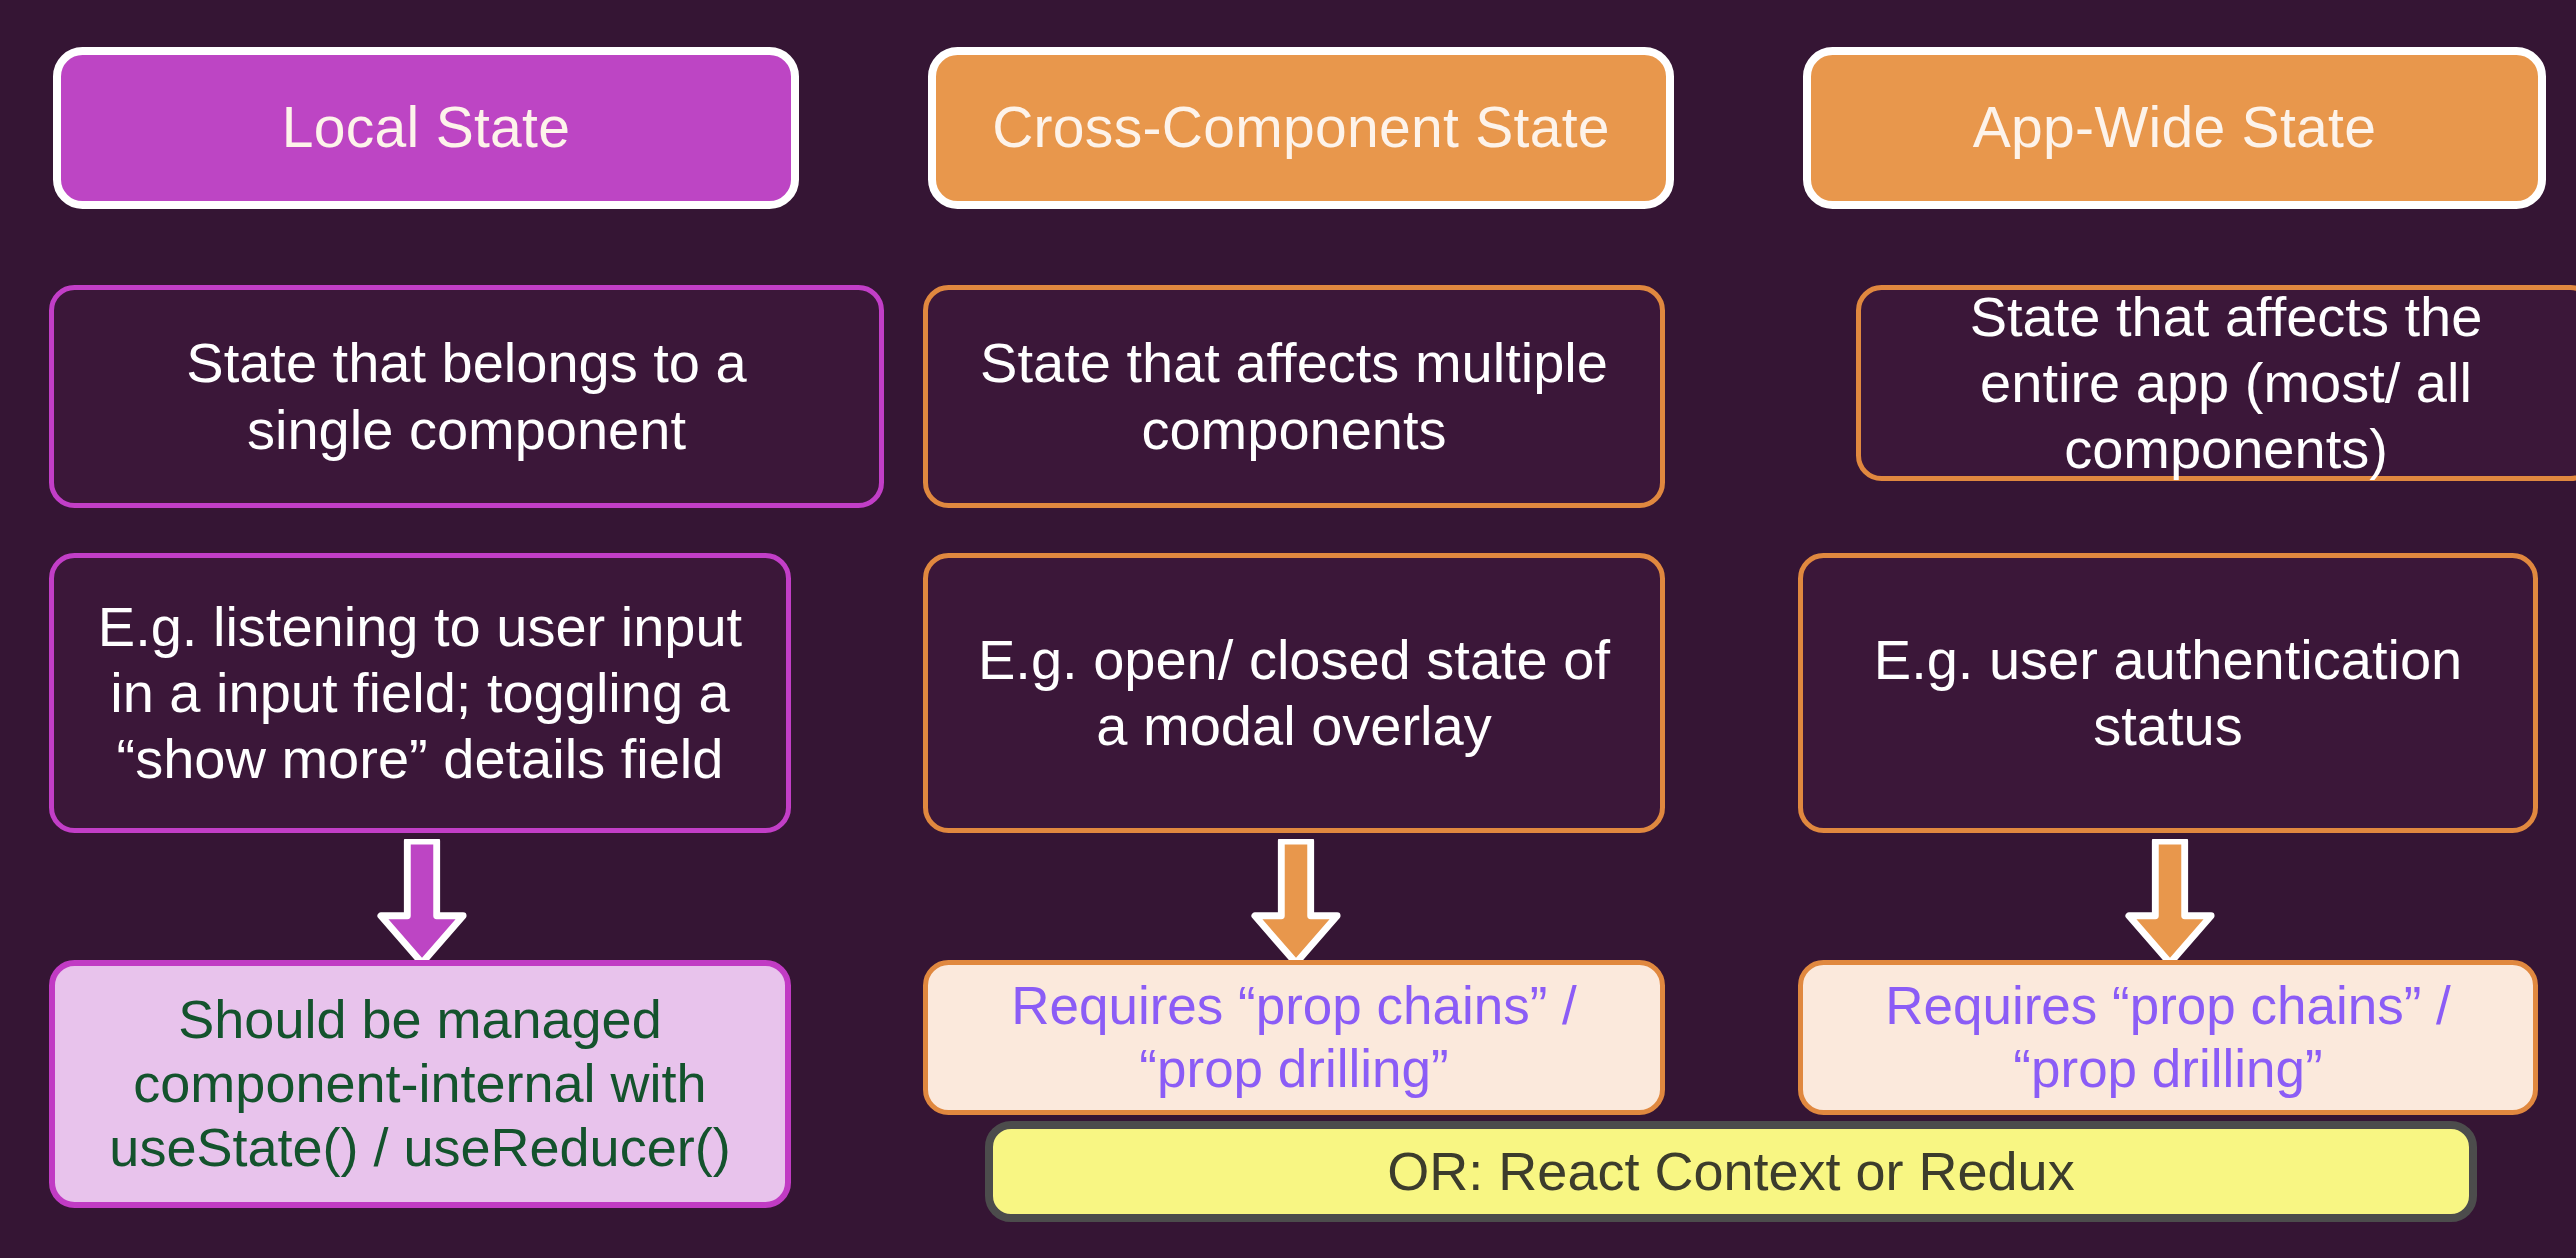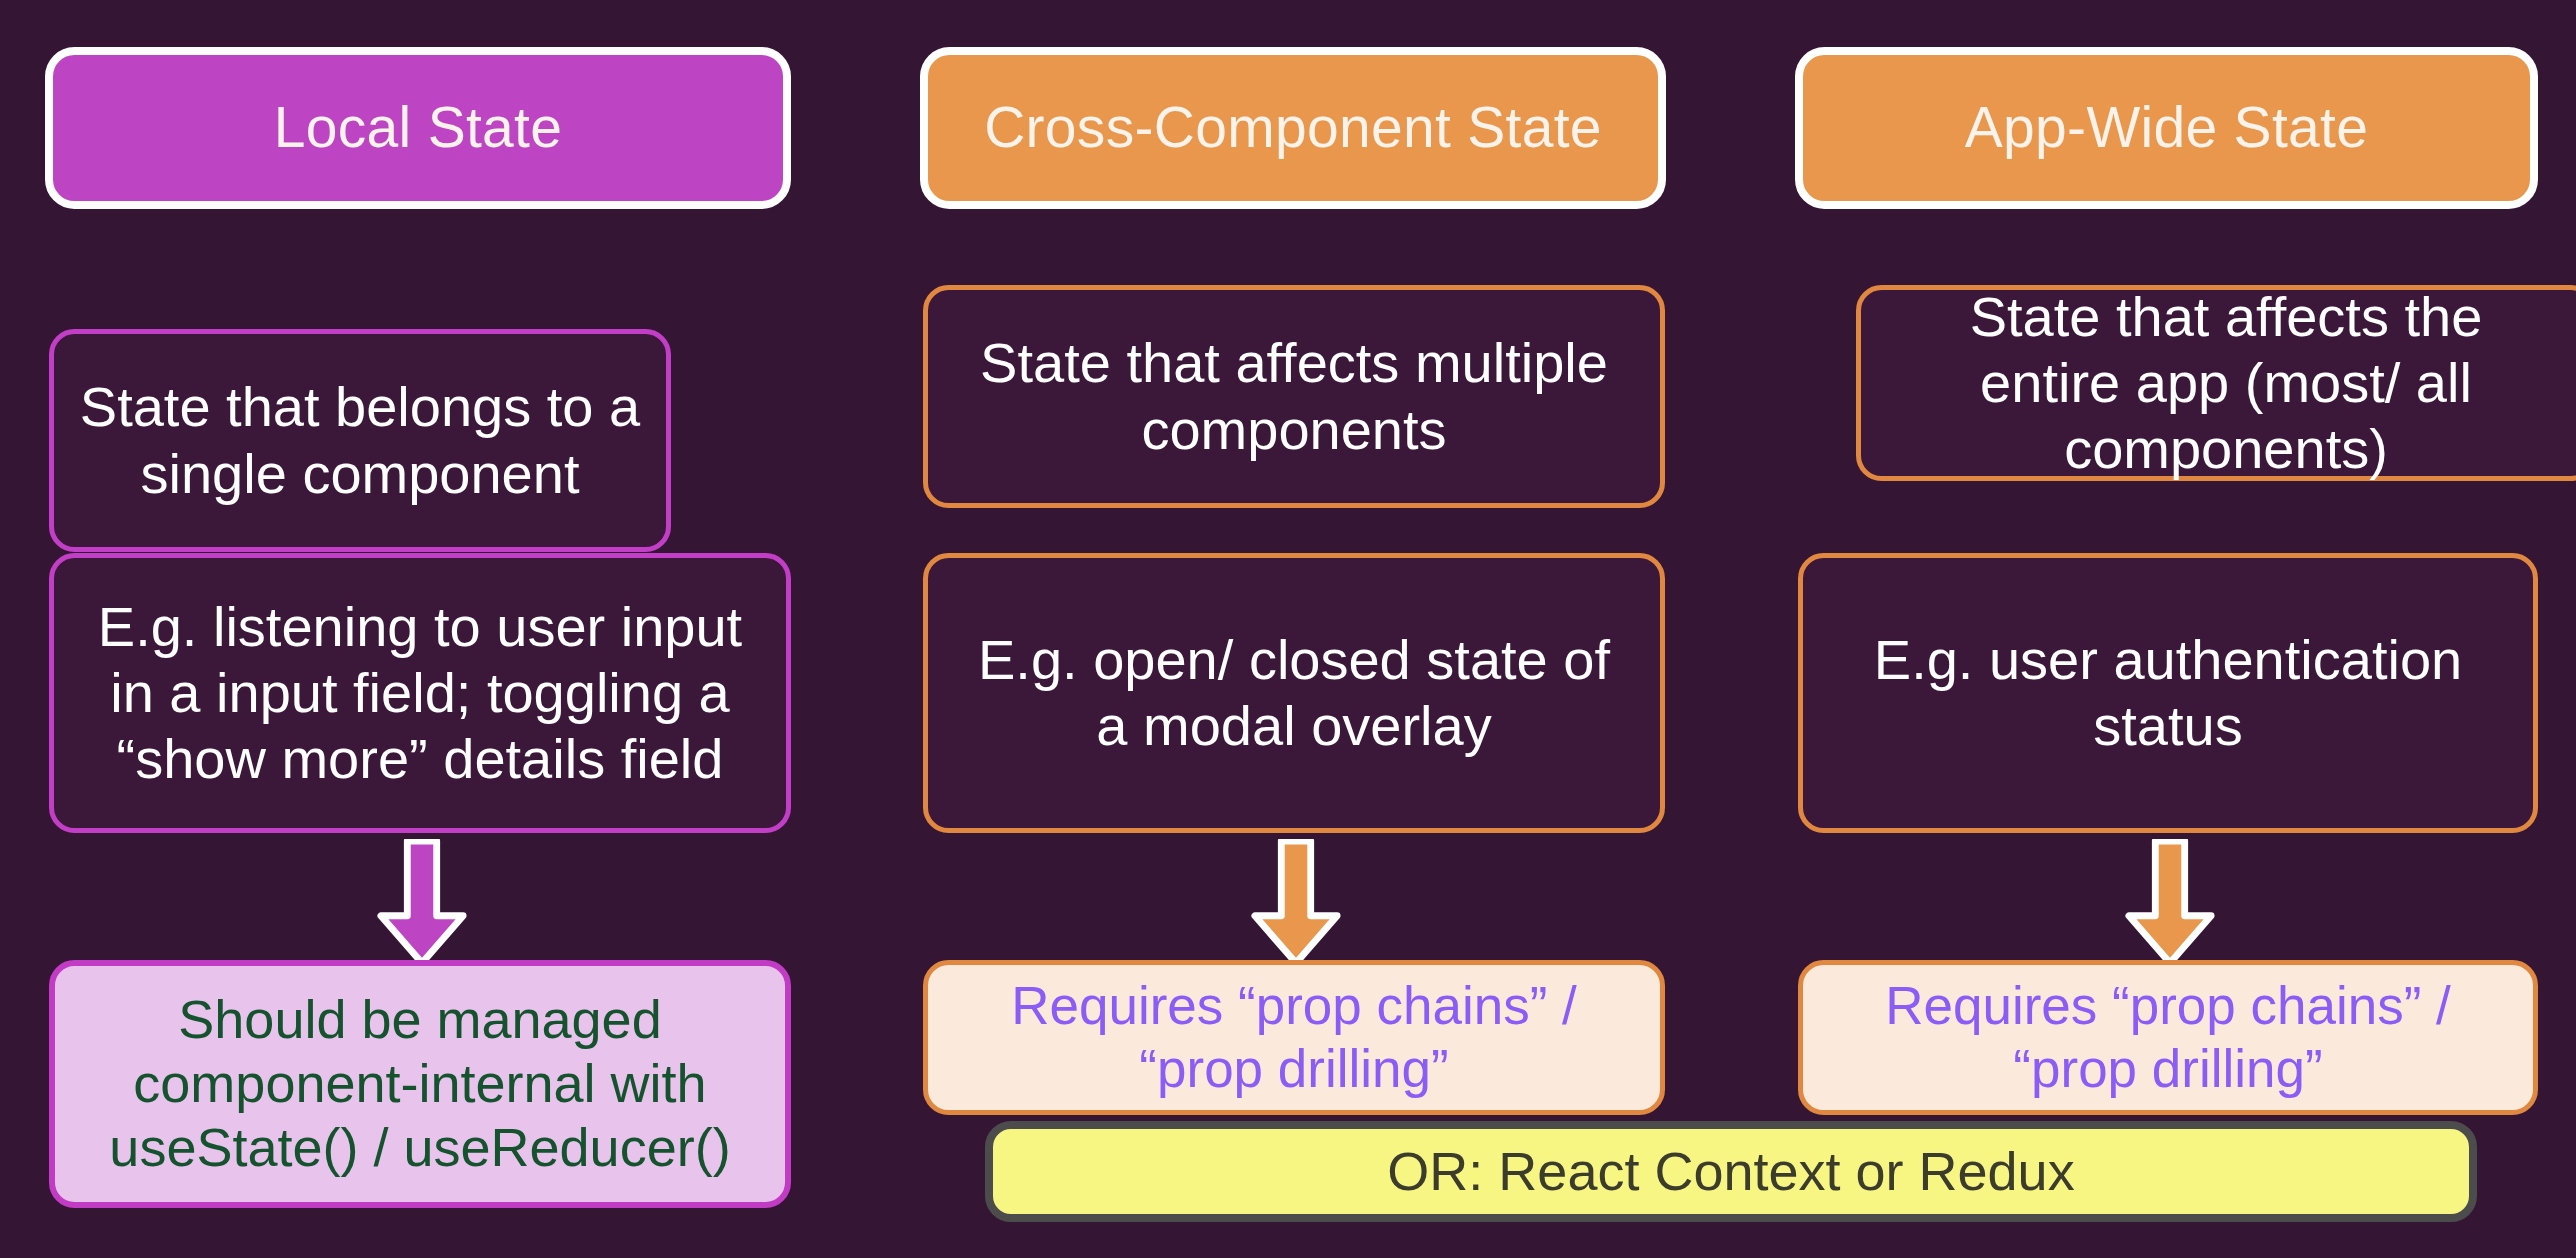--- a/index.html
+++ b/index.html
@@ -32,20 +32,21 @@
     line-height: 1.18;
   }
 
   
   .header-pill {
     border-radius: 29.5px;
     border: 8.8px solid #ffffff;
     font-size: 57px;
     color: #fdf3ea;
     letter-spacing: 0.3px;
+    margin-left: 8px;
   }
   .header-pill.purple { background: #bd45c4; }
   .header-pill.orange { background: #e8974c; }
 
   
   .outline {
     background: #3b1739;
     font-size: 56px;
     color: #ffffff;
     padding: 9.8px 25.5px;
@@ -98,21 +99,21 @@
   </div>
 
   <div class="box header-pill orange" style="left:920px; top:47px; width:746px; height:162px;">
     <span class="txt">Cross-Component State</span>
   </div>
 
   <div class="box header-pill orange" style="left:1795px; top:47px; width:743px; height:162px;">
     <span class="txt">App-Wide State</span>
   </div>
 
-  <div class="box outline purple" style="left:49px; top:285px; width:622px; height:223px;margin-top:44px;">
+  <div class="box outline purple" style="left:49px; top:285px; width:835px; height:223px;">
     <span class="txt">State that belongs to a
 single component</span>
   </div>
 
   <div class="box outline orange" style="left:923px; top:285px; width:742px; height:223px;">
     <span class="txt">State that affects multiple
 components</span>
   </div>
 
   <div class="box outline orange" style="left:1856px; top:285px; width:740px; height:196px;">

